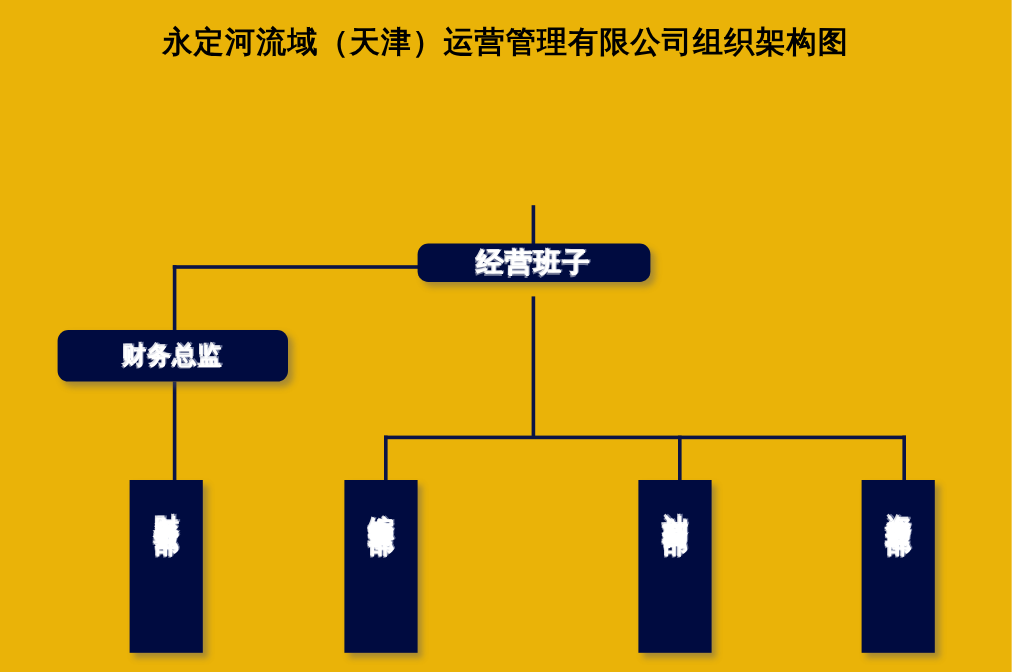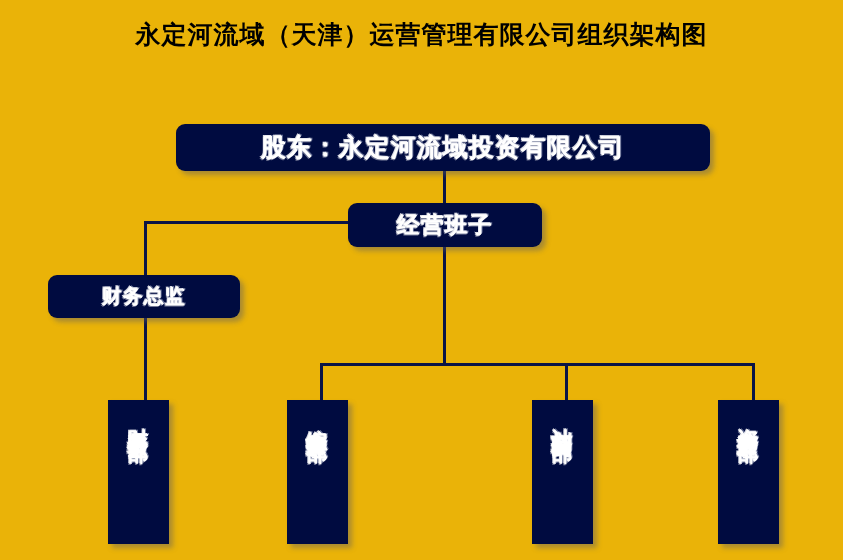--- a/index.html
+++ b/index.html
@@ -68,21 +68,21 @@
   }
   #node-shareholder .node-label {
     font-size: 25px;
     letter-spacing: 1px;
   }
 
   #node-management {
     left: 348px;
     top: 203px;
     width: 194px;
-    height: 44px;
+    height: 32px;
   }
   #node-management .node-label {
     font-size: 23px;
     letter-spacing: 1px;
   }
 
   #node-cfo {
     left: 48px;
     top: 275px;
     width: 192px;
@@ -150,23 +150,20 @@
   <div class="line v" id="line-share-down"></div>
   <div class="line h" id="line-mgmt-left"></div>
   <div class="line v" id="line-cfo-up"></div>
   <div class="line v" id="line-cfo-down"></div>
   <div class="line v" id="line-mgmt-down"></div>
   <div class="line h" id="line-bus"></div>
   <div class="line v" id="line-drop-general"></div>
   <div class="line v" id="line-drop-contract"></div>
   <div class="line v" id="line-drop-asset"></div>
 
-  <div class="node rounded" id="node-shareholder">
-    <span class="node-label">股东：永定河流域投资有限公司</span>
-  </div>
 
   <div class="node rounded" id="node-management">
     <span class="node-label">经营班子</span>
   </div>
 
   <div class="node rounded" id="node-cfo">
     <span class="node-label">财务总监</span>
   </div>
 
   <div class="node vertical" id="node-dept-finance">

